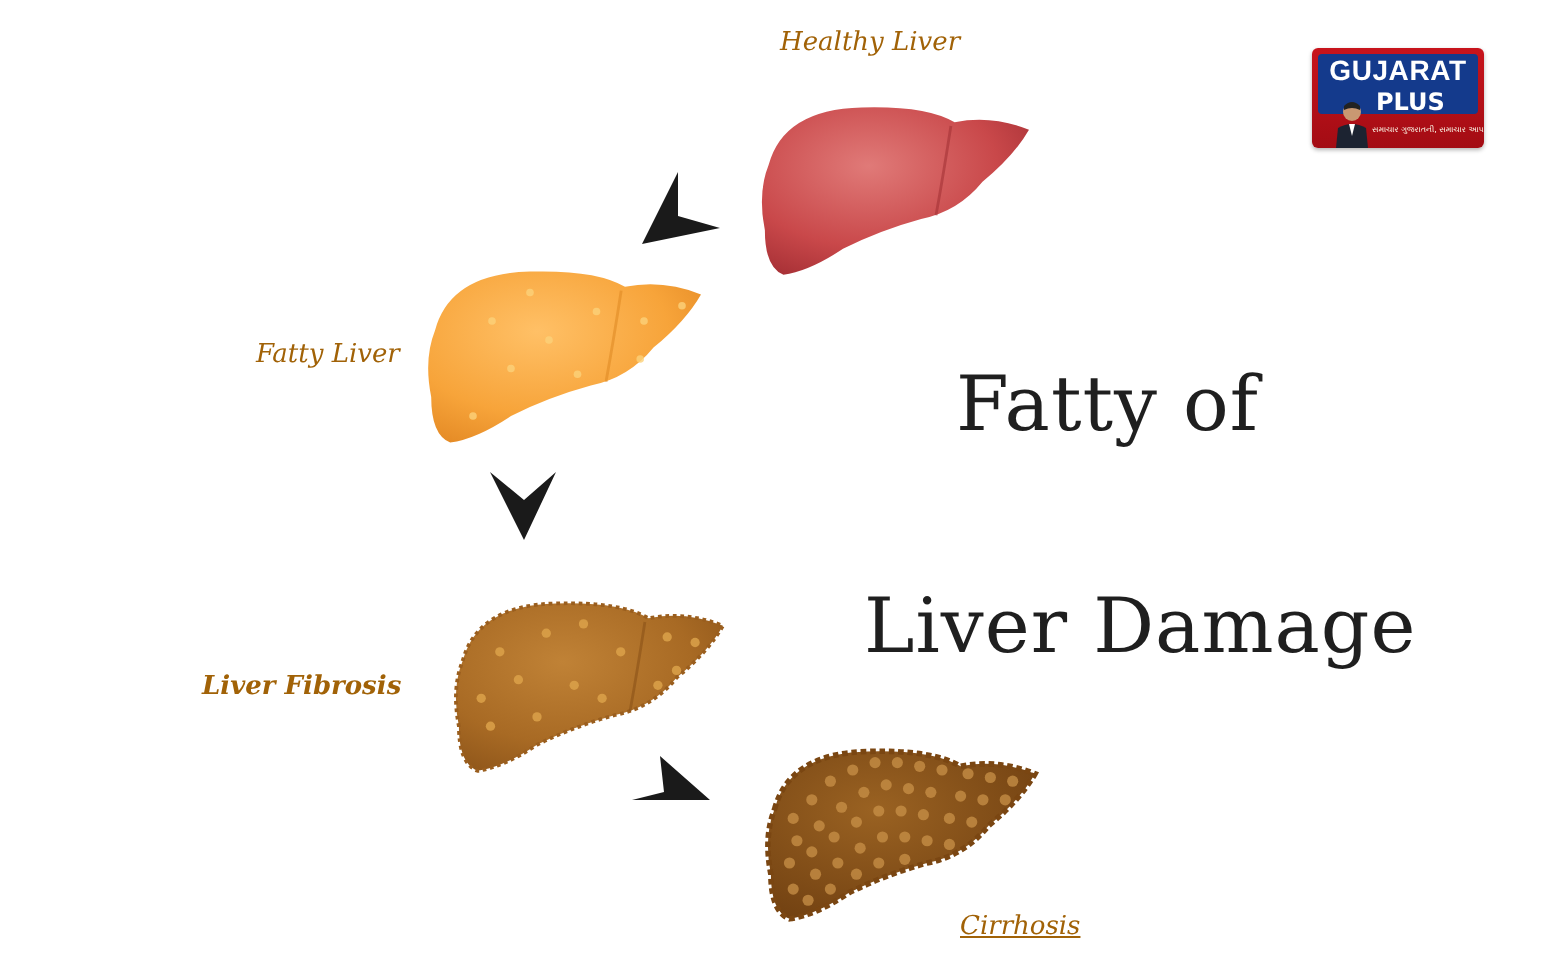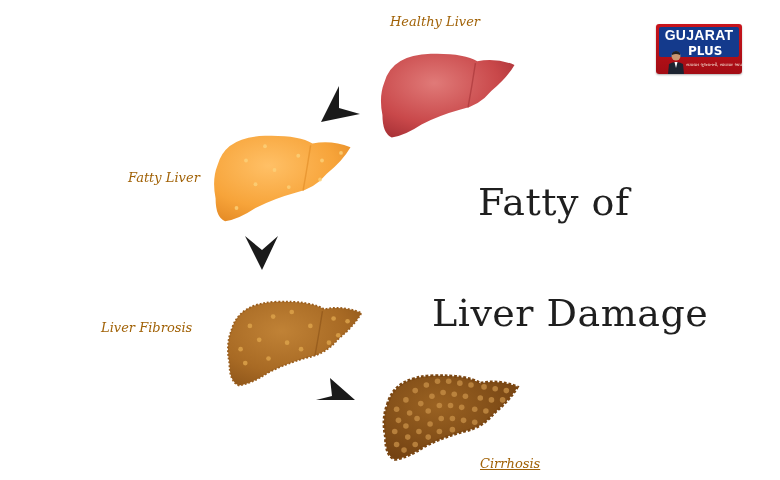--- a/index.html
+++ b/index.html
@@ -24,21 +24,21 @@
     <circle cx="8" cy="6" r="4.5" fill="#c99872"></circle>
     <path d="M4 3 Q8 -1 12 3 L12 5 Q8 3 4 5 Z" fill="#222"></path>
     <path d="M0 24 L1 14 Q8 10 15 14 L16 24 Z" fill="#1c2331"></path>
     <path d="M6.5 12 L8 18 L9.5 12 Z" fill="#fff"></path>
   </svg>
   <div class="tag">સમાચાર ગુજરાતની, સમાચાર આપણી</div>
 </div>
 
 <div class="abs label" style="left:390px; top:14px;">Healthy  Liver</div>
 <div class="abs label" style="left:117px; top:170px;margin-left:11px;">Fatty  Liver</div>
-<div class="abs label" style="left:101px; top:320px;">Liver Fibrosis</div>
+<div class="abs label" style="left:101px; top:336px;font-weight:bold;">Liver Fibrosis</div>
 <div class="abs label" style="left:480px; top:456px;text-decoration:underline;">Cirrhosis</div>
 
 <div class="abs title" style="left:478px; top:180px;">Fatty  of</div>
 <div class="abs title" style="left:432px; top:258px;margin-top:33px;">Liver  Damage</div>
 
 <svg class="abs" style="left:0; top:0;" width="780" height="480">
   <defs>
     <radialGradient id="gHealthy" cx="0.4" cy="0.35" r="0.8">
       <stop offset="0" stop-color="#e07a78"></stop>
       <stop offset="0.6" stop-color="#c9484a"></stop>

